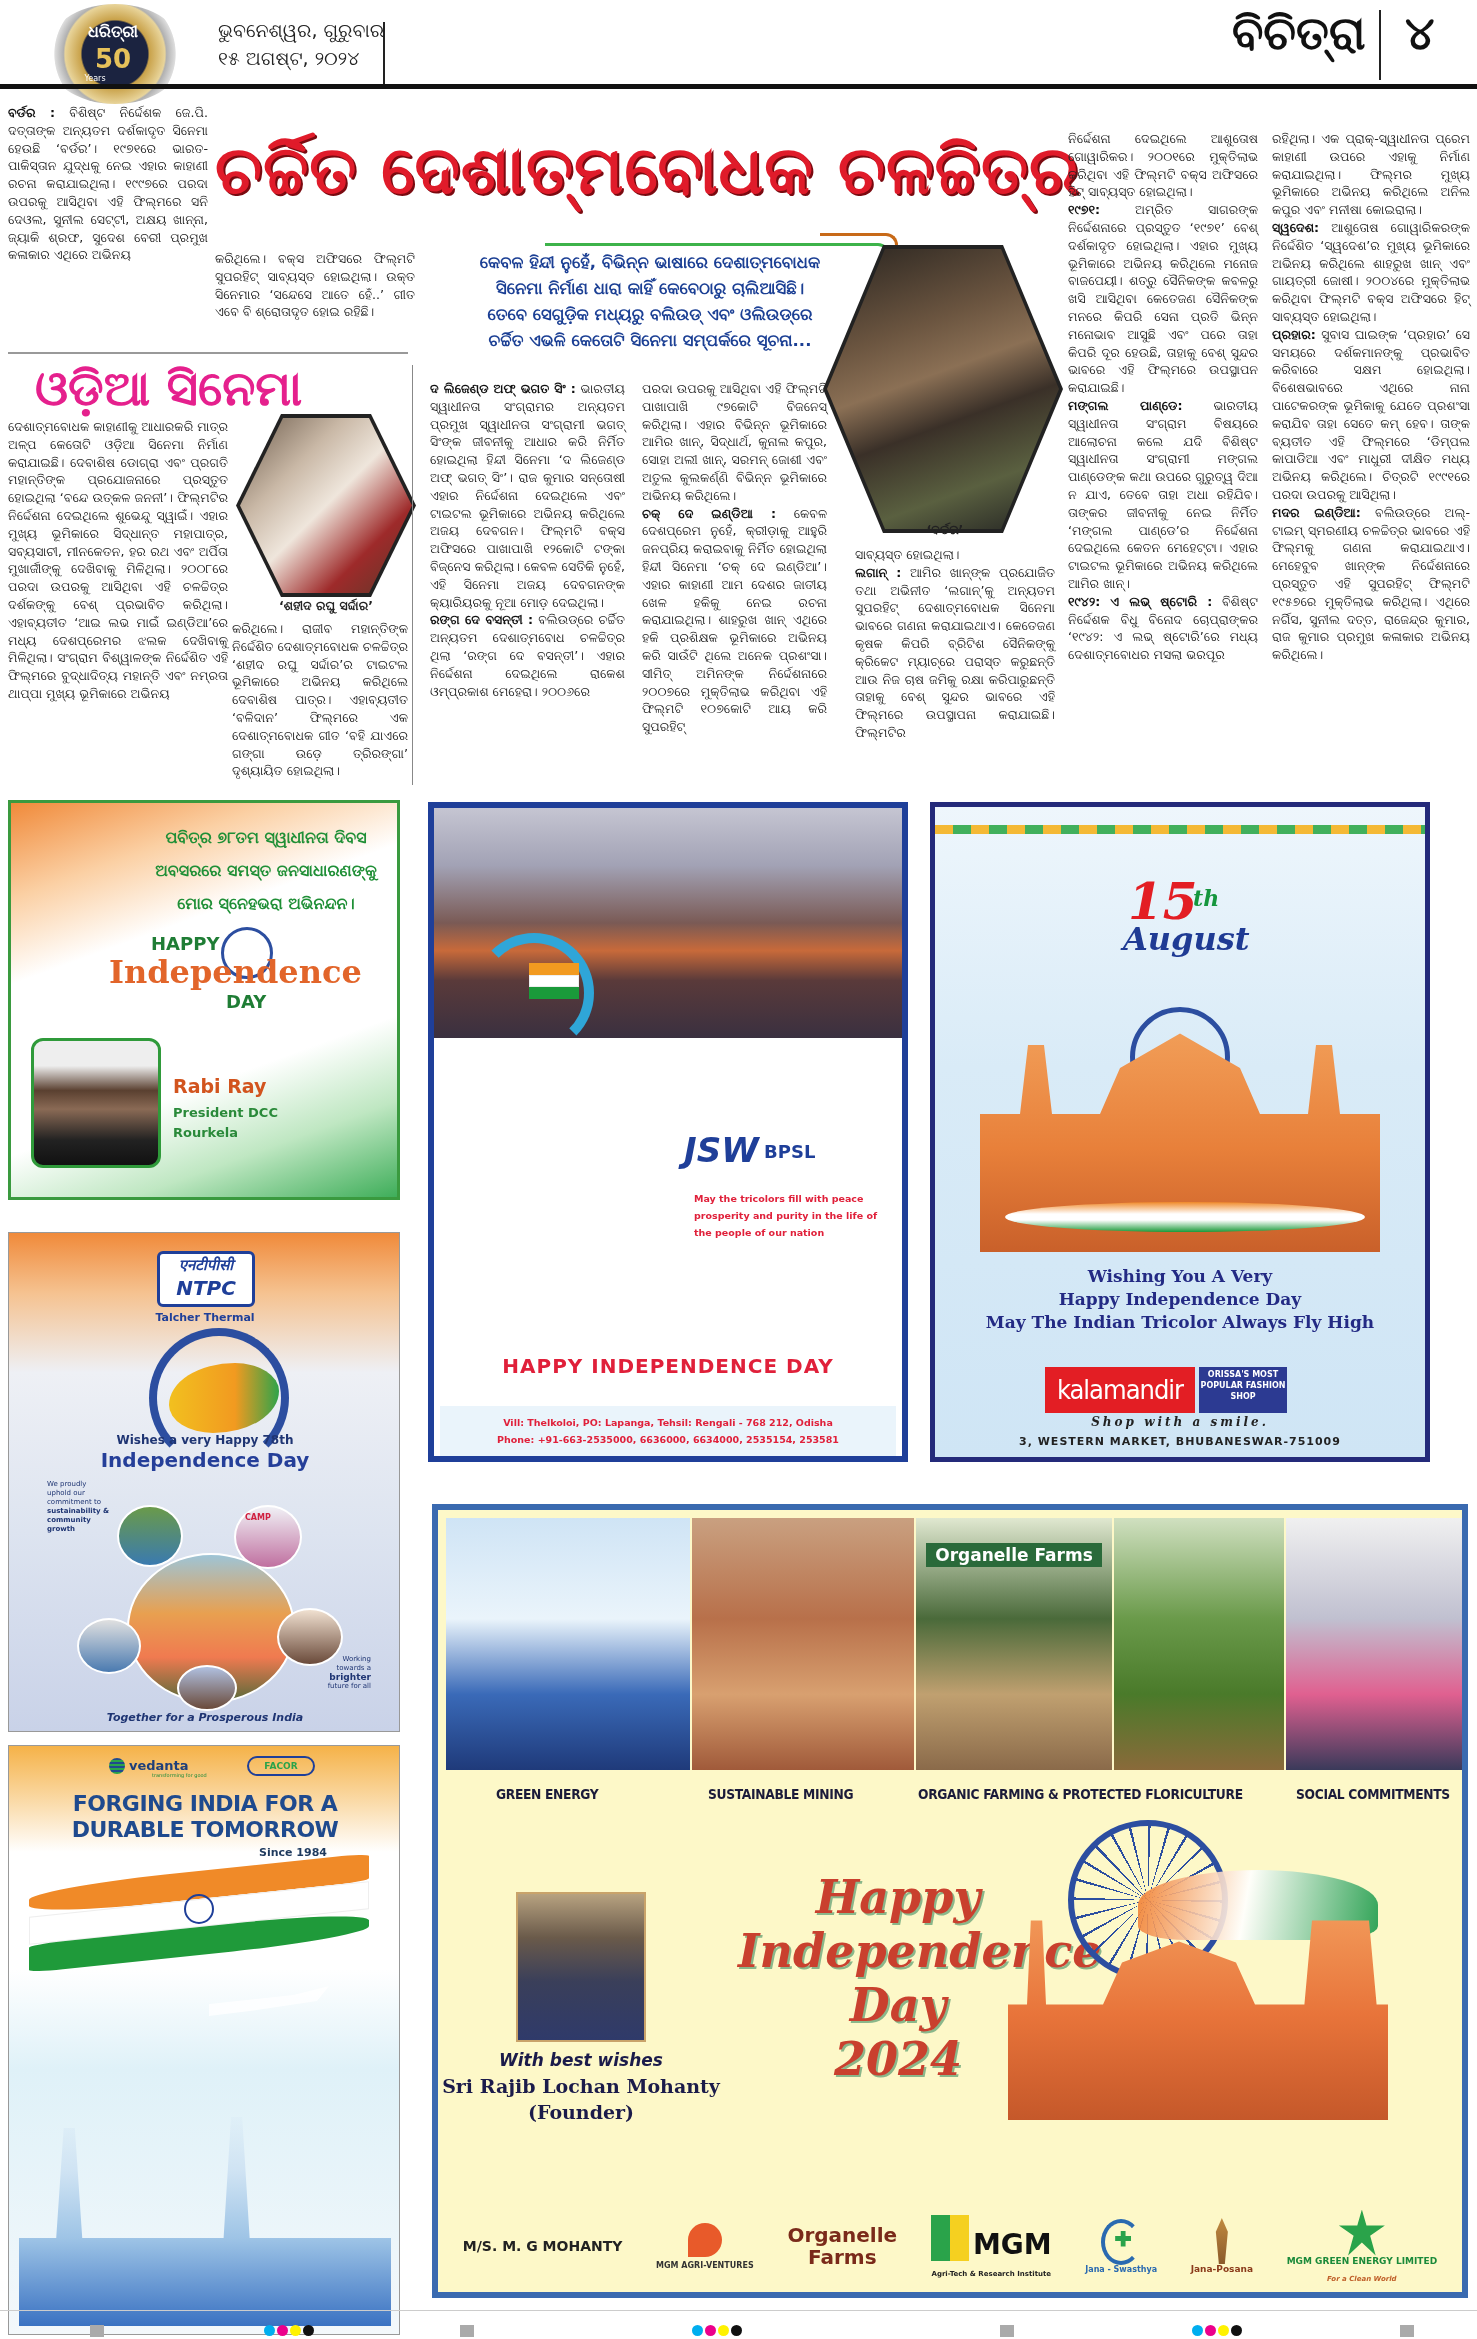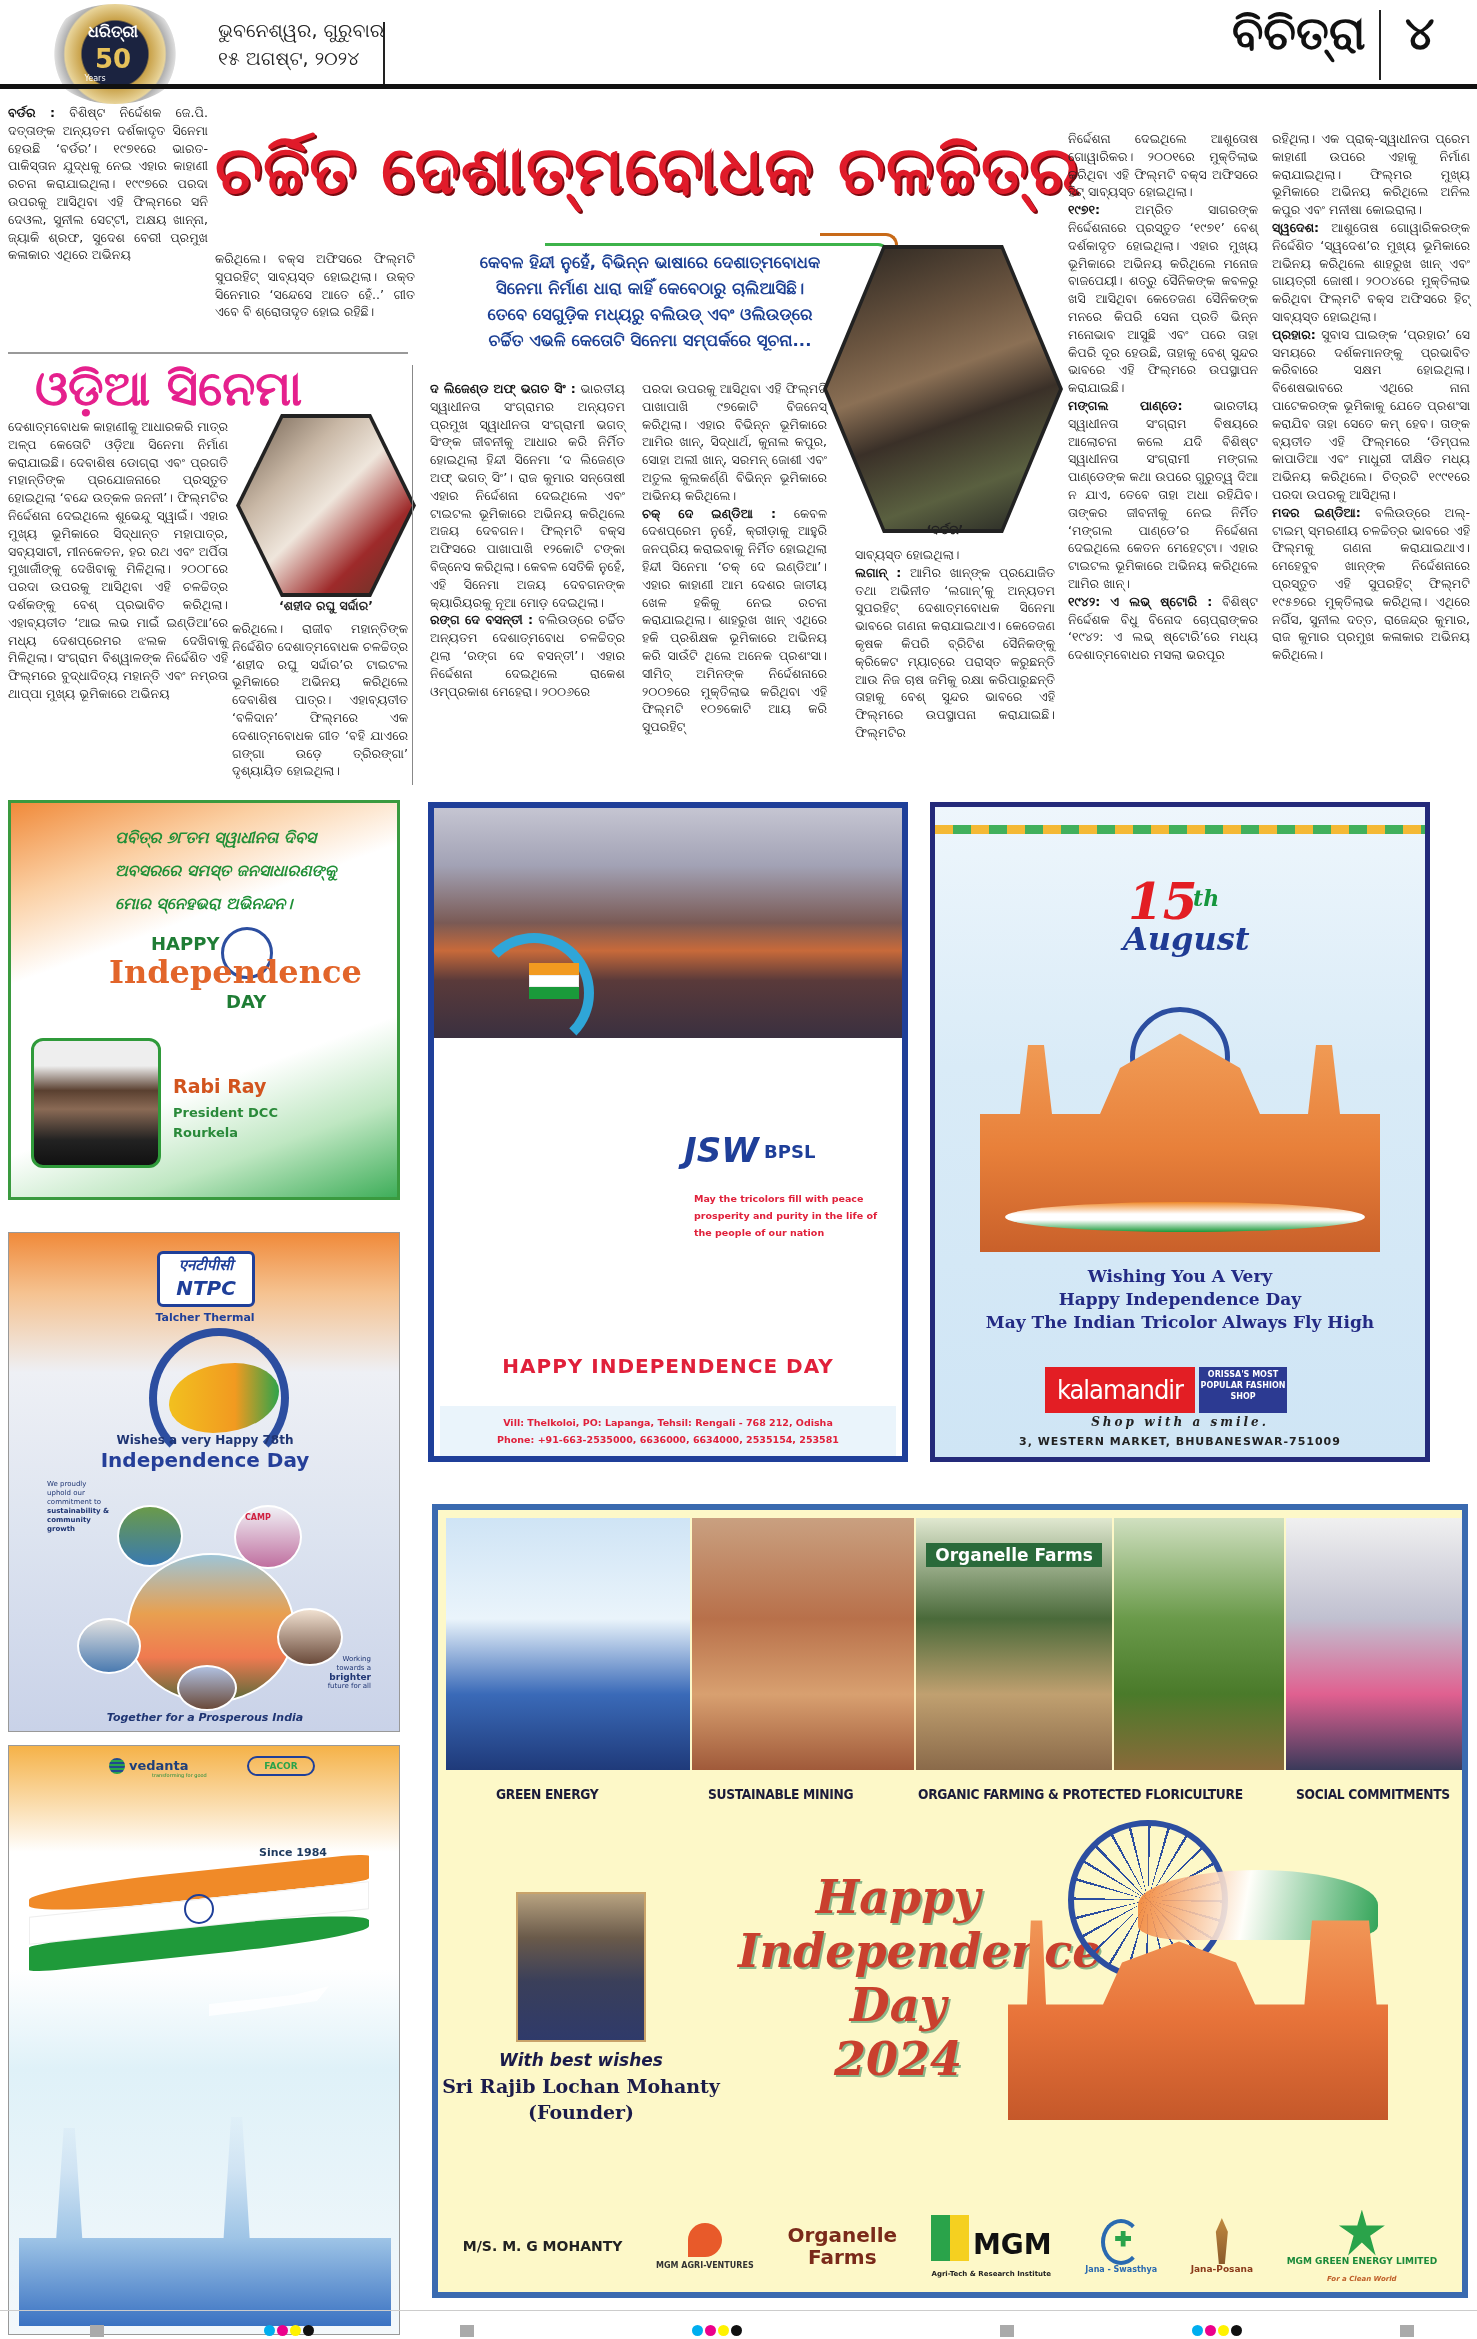--- a/index.html
+++ b/index.html
@@ -40,21 +40,21 @@
   .caption { font-size: 12.5px; font-weight: bold; color: #222; text-align: center; }
 
   .photo-border-main { left: 823px; top: 245px; width: 240px; height: 288px; background: #222; }
   .photo-main { left: 827px; top: 249px; width: 232px; height: 280px; background: linear-gradient(160deg, #2a2520 0%, #6b5540 30%, #8b7055 45%, #3a3028 60%, #5a6040 80%, #222 100%); }
 
   .vsep { width: 1px; background: #888; }
 
   
   .ad { overflow: hidden; }
   .ad-rabi { left: 8px; top: 800px; width: 392px; height: 400px; border: 3px solid #3a9a3f; background: linear-gradient(160deg, #f08a3a 0%, #fbd0a4 18%, #fff 34%, #fff 66%, #bfe7c2 82%, #3fae5a 100%); }
-  .ad-rabi-odia { left: 104px; top: 18px; width: 270px; text-align: left; font-size: 16px; line-height: 33px; color: #1f8f36; font-weight: bold; font-style: italic; }
+  .ad-rabi-odia { left: 120px; top: 18px; width: 270px; text-align: center; font-size: 16px; line-height: 33px; color: #1f8f36; font-weight: bold; }
   .ad-rabi-happy { left: 140px; top: 130px; font-size: 18px; font-weight: bold; color: #1f7d35; }
   .ad-rabi-indep { left: 98px; top: 150px; font-size: 32px; color: #e2652a; font-weight: bold; font-family: "DejaVu Serif", serif; }
   .ad-rabi-day { left: 215px; top: 188px; font-size: 18px; font-weight: bold; color: #1f7d35; }
   .chakra { border-radius: 50%; border: 3px solid #2c4ea0; }
   .ad-rabi-photo { left: 20px; top: 235px; width: 130px; height: 130px; border: 3px solid #2f9a3a; border-radius: 12px; background: linear-gradient(180deg, #eee 0%, #eee 20%, #5a4030 40%, #8a6a55 55%, #222 80%, #111 100%); }
   .ad-rabi-name { left: 162px; top: 272px; font-size: 19px; font-weight: bold; color: #d2541e; }
   .ad-rabi-role { left: 162px; top: 300px; font-size: 13px; font-weight: bold; color: #2a8a3a; line-height: 20px; }
 
   .ad-jsw { left: 428px; top: 802px; width: 480px; height: 660px; border: 6px solid #1f3f99; background: #fff; }
   .ad-jsw-photo { left: 0; top: 0; width: 468px; height: 230px; background: linear-gradient(180deg, #c5c5d2 0%, #a2a2b5 25%, #7a5a55 50%, #c86a3a 62%, #5a3a3a 75%, #3a3040 100%); }
@@ -294,20 +294,24 @@
     <div>future for all</div>
   </div>
   <div class="abs ad-ntpc-foot">Together for a Prosperous India</div>
 </div>
 
 <div class="abs ad ad-vedanta">
   <div class="abs" style="left:100px; top:12px; width:16px; height:16px; border-radius:50%; background:repeating-linear-gradient(180deg,#1f4a8e 0 2px,#2aa34a 2px 4px);"></div>
   <div class="abs ad-ved-logo">vedanta</div>
   <div class="abs ad-ved-sub">transforming for good</div>
   <div class="abs ad-ved-facor">FACOR</div>
+  <div class="abs ad-ved-head">
+    <div>FORGING INDIA FOR A</div>
+    <div>DURABLE TOMORROW</div>
+  </div>
   <div class="abs ad-ved-since">Since 1984</div>
   <div class="abs ad-ved-flag-s"></div>
   <div class="abs ad-ved-flag-w"></div>
   <div class="abs ad-ved-flag-g"></div>
   <div class="abs ad-ved-chakra"></div>
   <div class="abs" style="left:200px; top:240px; width:120px; height:30px; background:#fff; clip-path:polygon(0 60%,70% 30%,100% 0,90% 50%,40% 80%,0 100%); opacity:0.8;"></div>
   <div class="abs ad-ved-bridge"></div>
 </div>
 
 <div class="abs ad ad-mgm">

